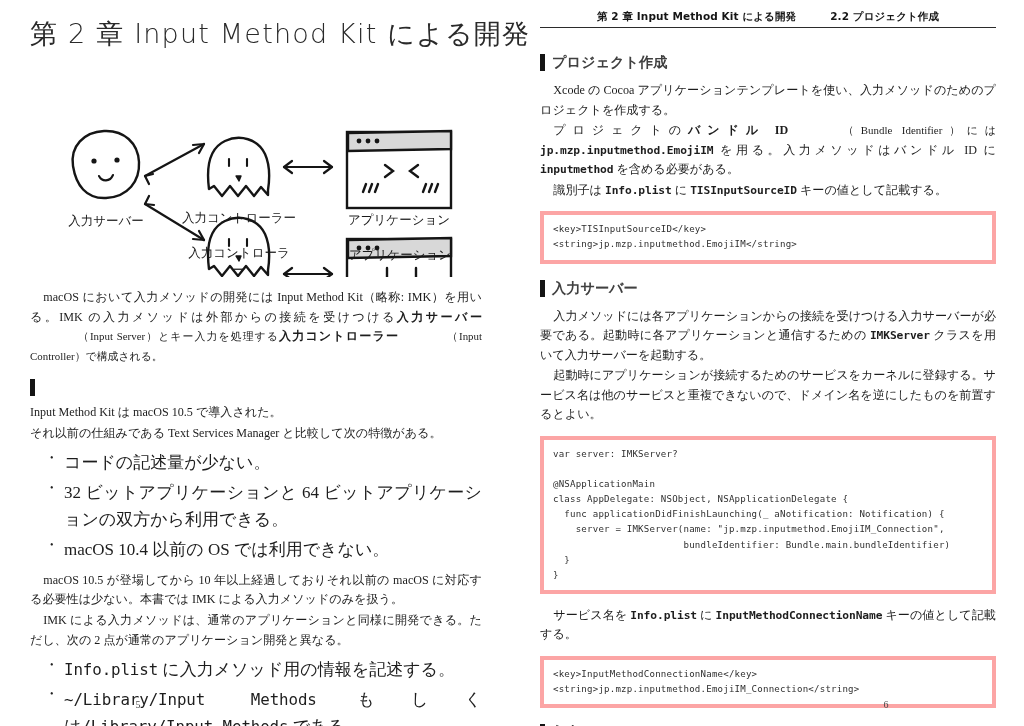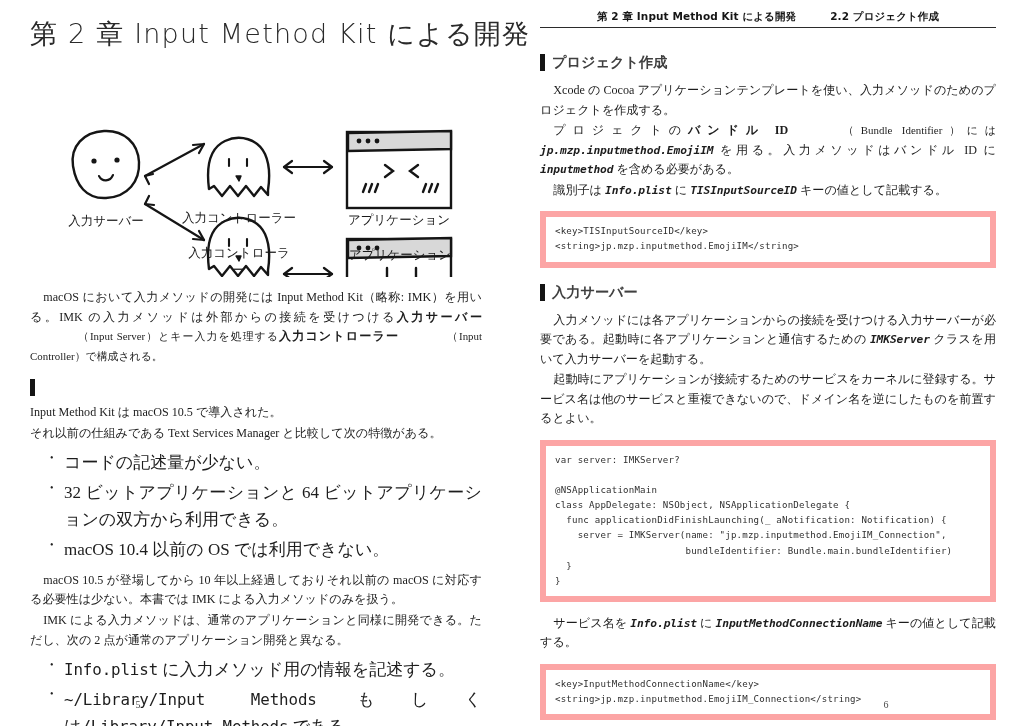--- a/index.html
+++ b/index.html
@@ -98,21 +98,20 @@
   .mono {
     font-family: "DejaVu Sans Mono", "Liberation Mono", monospace;
     font-size: 0.93em;
     letter-spacing: -0.1px;
   }
   .mono-b {
     font-family: "DejaVu Sans Mono", "Liberation Mono", monospace;
     font-size: 0.93em;
     font-weight: bold;
     letter-spacing: -0.1px;
-    font-style: italic;
   }
 
   
   .heading {
     display: flex;
     align-items: center;
     gap: 7px;
     margin: 13px 0 7px 0;
     font-family: "DejaVu Sans", "Liberation Sans", sans-serif;
     font-size: 14.2px;
@@ -143,21 +142,21 @@
     content: "•";
     position: absolute;
     left: -14px;
     top: -0.5px;
     font-size: 10px;
     color: #222;
   }
 
   
   .codebox {
-    border: 6px solid #fca5a5;
+    border: 4px solid #fca5a5;
     background: #ffffff;
     padding: 7px 9px;
     margin: 11px 0 12px 0;
     font-family: "DejaVu Sans Mono", "Liberation Mono", monospace;
     font-size: 9.1px;
     line-height: 1.66;
     color: #2f2f2f;
     white-space: pre;
     overflow: hidden;
     letter-spacing: 0.2px;

